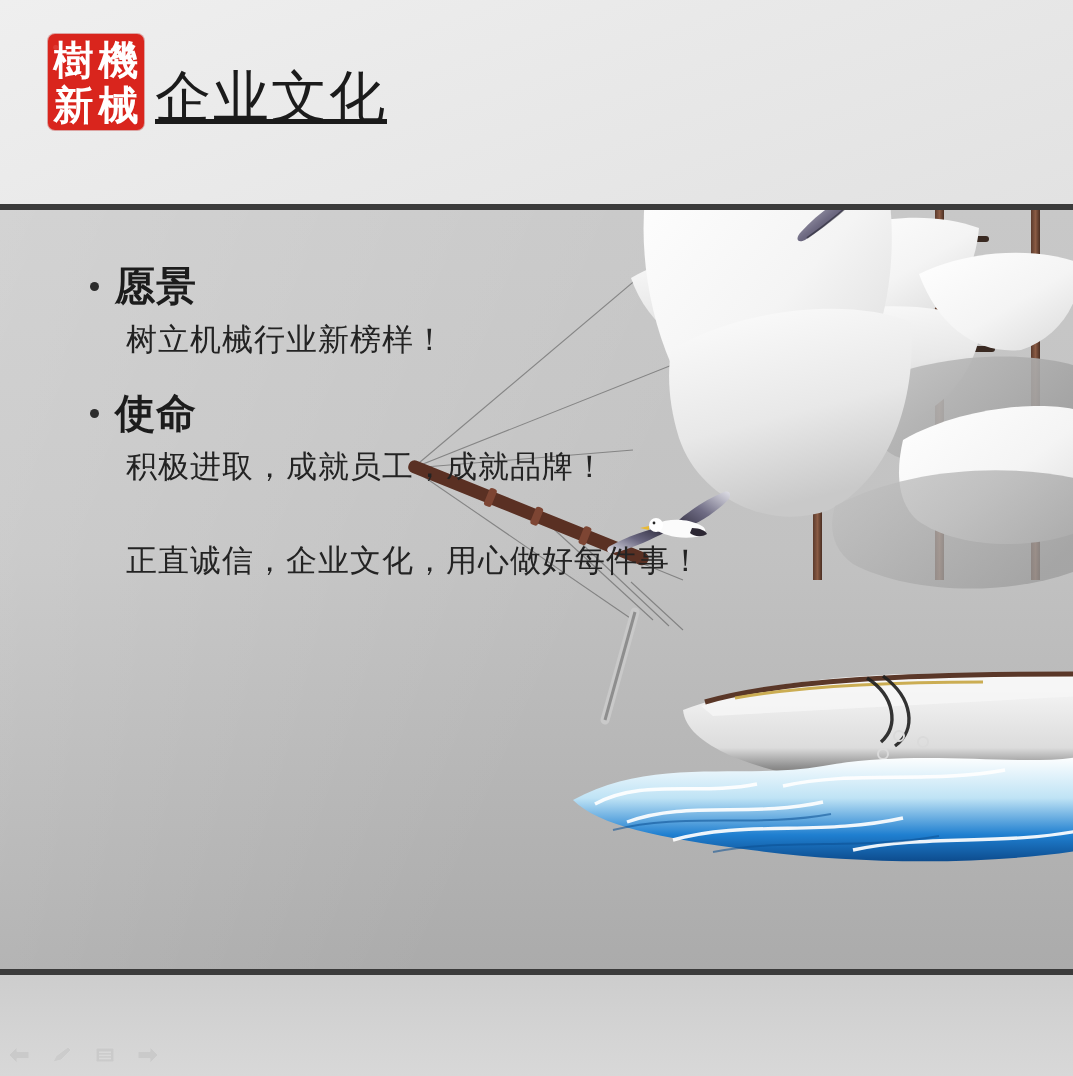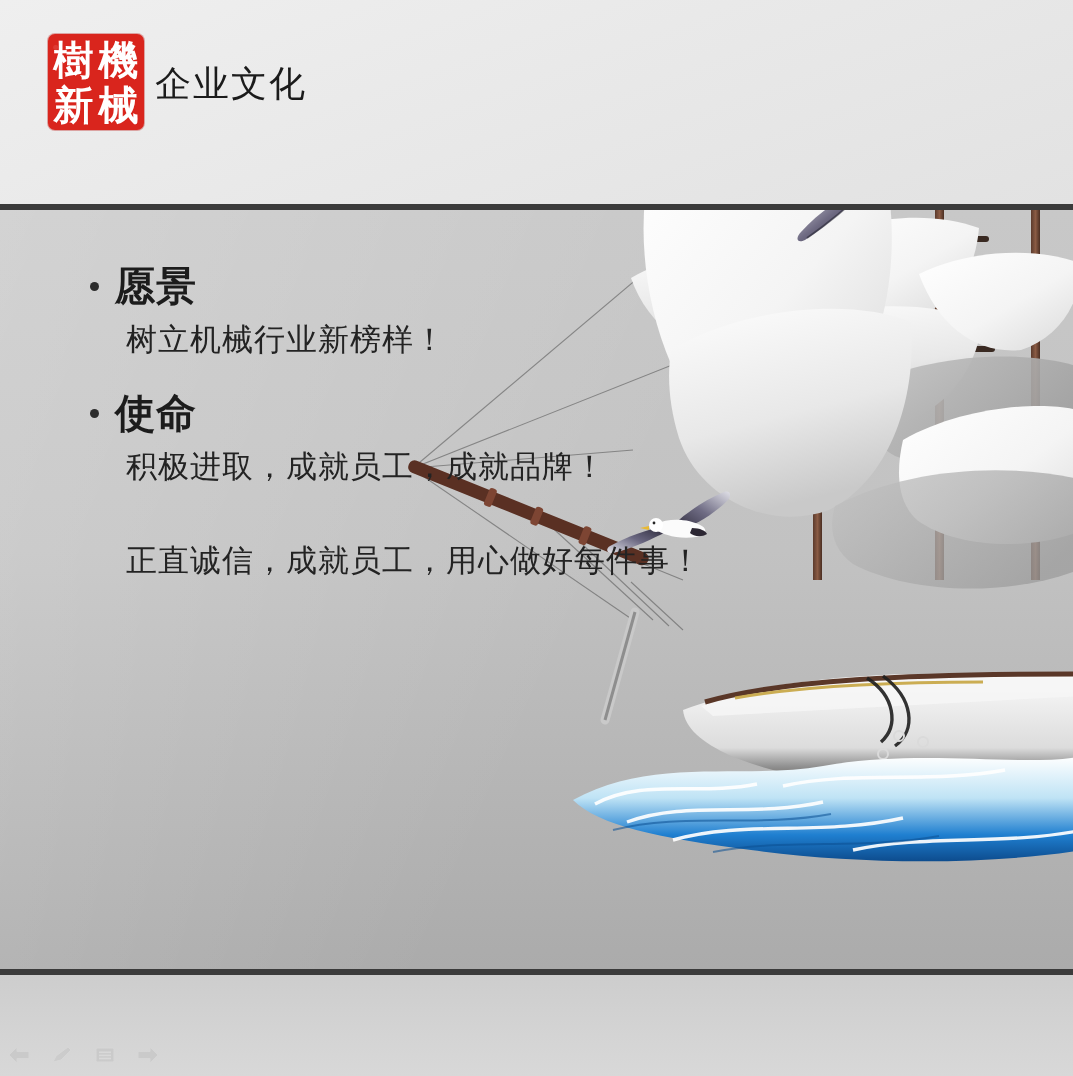--- a/index.html
+++ b/index.html
@@ -39,23 +39,24 @@
   .seal-tex{
     position:absolute;inset:0;pointer-events:none;
     background:
       radial-gradient(circle at 18% 78%, rgba(255,255,255,.16) 0 3px, transparent 4px),
       radial-gradient(circle at 72% 22%, rgba(255,255,255,.13) 0 2px, transparent 3px),
       radial-gradient(circle at 88% 88%, rgba(255,255,255,.12) 0 2px, transparent 3px),
       radial-gradient(circle at 8% 14%, rgba(255,255,255,.10) 0 2px, transparent 3px);
   }
   .header-title{
     position:absolute;left:155px;top:60px;
-    font-size:36px;color:#1b1b1b;letter-spacing:2px;
+    font-size:56px;color:#1b1b1b;letter-spacing:2px;
     font-family:"DejaVu Sans","Liberation Sans",sans-serif;
     white-space:nowrap;
+    text-decoration:underline;
   }
 
   
   .divider-top{
     position:absolute;left:0;top:204px;width:1073px;height:6px;
     background:#3b3b3b;z-index:6;
   }
   .divider-bottom{
     position:absolute;left:0;top:969px;width:1073px;height:6px;
     background:#3b3b3b;z-index:6;
@@ -336,21 +337,21 @@
 
     <div class="blk" style="left:82px;top:181px;text-align:right;">
       <div class="b-head">
         <span class="b-dot"></span>
         <span class="b-title">使命</span>
       </div>
       <div class="b-text">积极进取，成就员工，成就品牌！</div>
     </div>
 
     <div class="blk" style="left:82px;top:319px;">
-      <div class="b-text">正直诚信，成就员工，用心做好每件事！</div>
+      <div class="b-text">正直诚信，企业文化，用心做好每件事！</div>
     </div>
   </div>
 
   <div class="divider-bottom"></div>
 
   <div class="footer">
     <div class="toolbar">
 
       <div class="tb-btn">
         <svg width="24" height="18" viewBox="0 0 24 18" aria-hidden="true">

